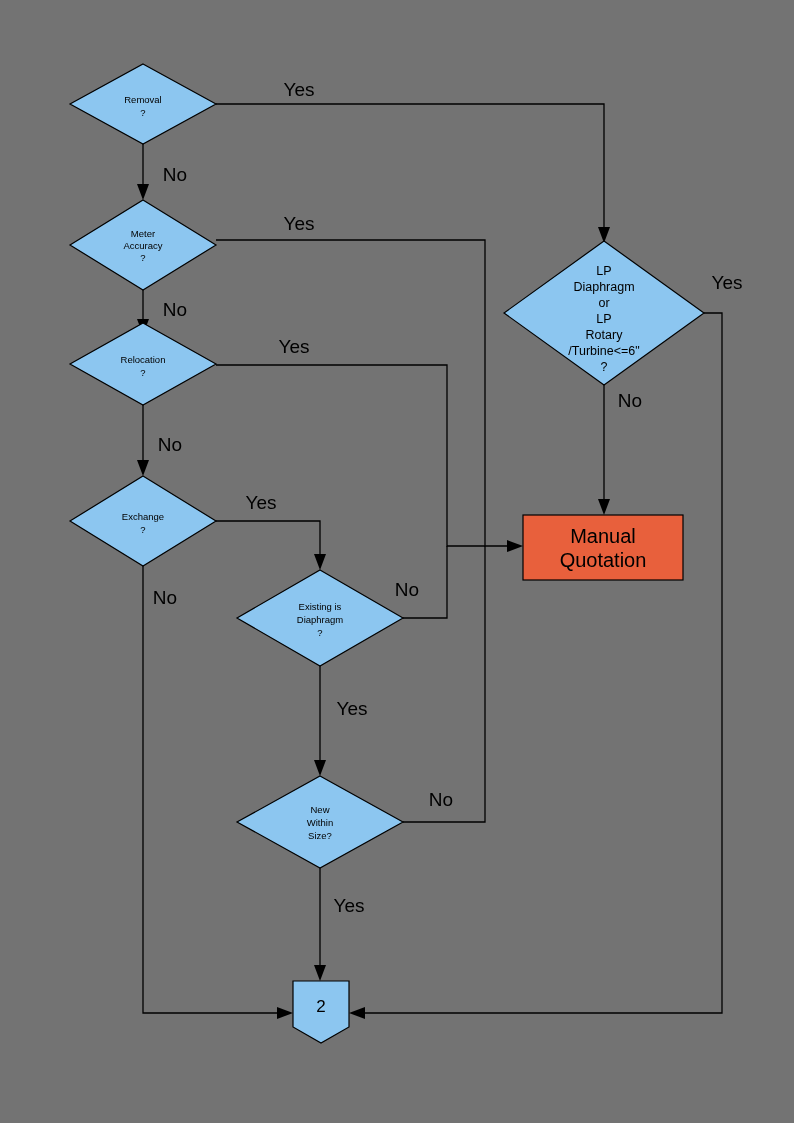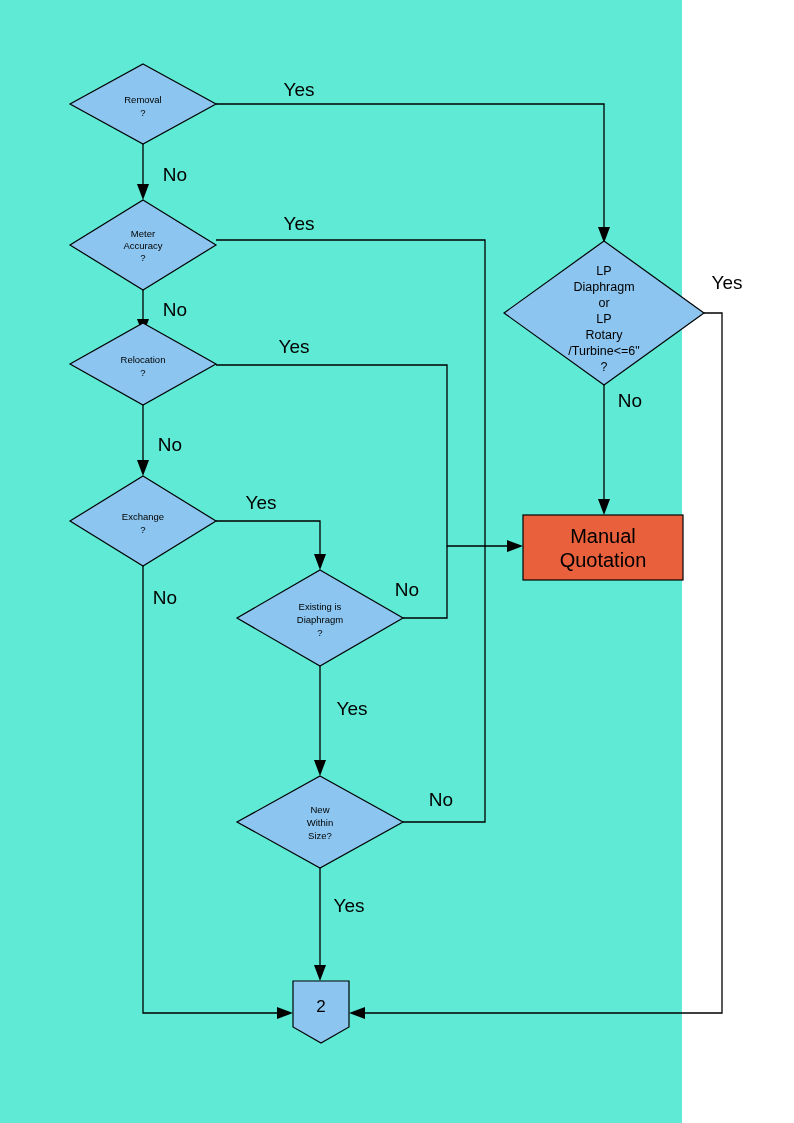--- a/index.html
+++ b/index.html
@@ -8,23 +8,23 @@
     background: #ffffff;
   }
   body {
     width: 794px;
     height: 1123px;
     font-family: "Liberation Sans", sans-serif;
     overflow: hidden;
   }
   #flowchart-root {
     position: relative;
-    width: 682px;
+    width: 794px;
     height: 1123px;
-    background: #5eead4;
+    background: #737373;
     text-align: center;
   }
   svg#diagram {
     display: block;
     width: 794px;
     height: 1123px;
   }
   .shape-fill-decision { fill: #8CC6F0; stroke: #000000; stroke-width: 1.2; }
   .shape-fill-process  { fill: #E8603C; stroke: #000000; stroke-width: 1.2; }
   .shape-fill-connector{ fill: #8CC6F0; stroke: #000000; stroke-width: 1.2; }

